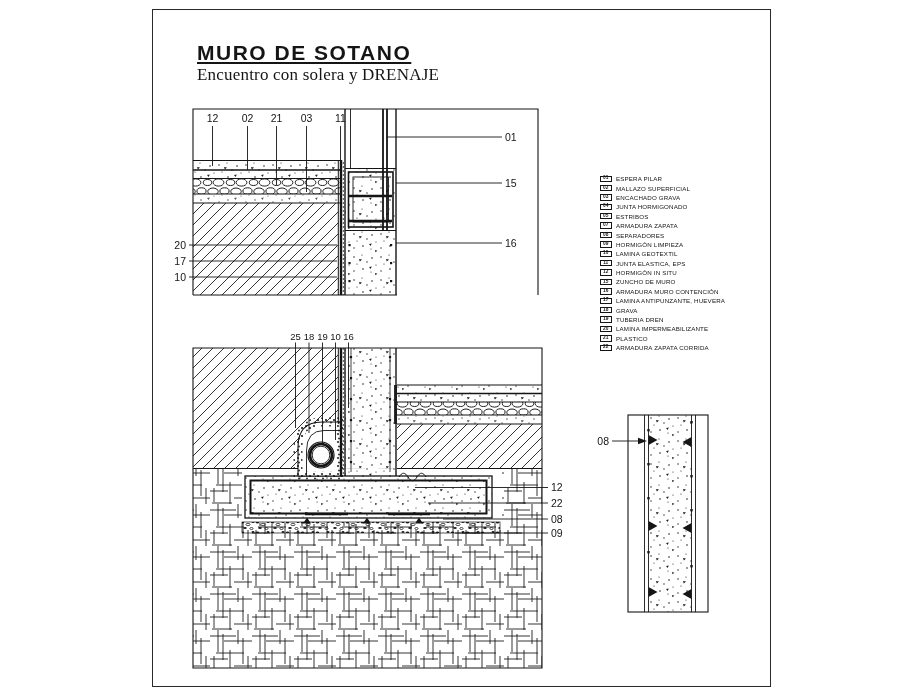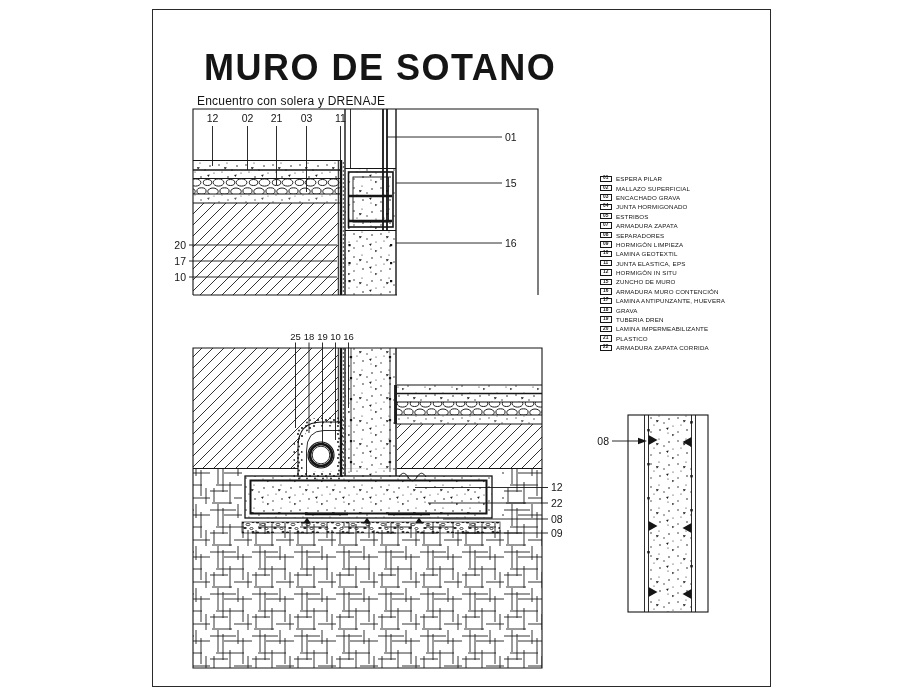--- a/index.html
+++ b/index.html
@@ -3,22 +3,22 @@
 <meta charset="utf-8">
 <style>
   html,body{margin:0;padding:0;background:#fff;}
   .canvas{position:relative;width:922px;height:696px;background:#ffffff;overflow:hidden;
           font-family:"Liberation Sans",sans-serif;color:#151515;}
   .canvas svg{position:absolute;left:0;top:0;}
   svg text{font-family:"Liberation Sans",sans-serif;fill:#151515;}
   .callout{font-size:10.5px;}
   .callout-sm{font-size:9.5px;}
   .titleblock{position:absolute;left:197px;top:42px;}
-  .titleblock h1{margin:7px;font-size:36px;font-weight:700;letter-spacing:1.5px;line-height:1.05;white-space:nowrap;}
-  .titleblock .subtitle{margin:1px 0 8px 0;font-size:12px;letter-spacing:0.2px;white-space:nowrap;}
+  .titleblock h1{margin:0;font-size:21px;font-weight:700;letter-spacing:1.5px;line-height:1.05;white-space:nowrap;text-decoration:underline;}
+  .titleblock .subtitle{margin:1px 0 8px 0;font-size:17px;letter-spacing:0.2px;white-space:nowrap;font-family:Liberation Serif, serif;}
   .legend{position:absolute;left:600px;top:174px;}
   .lrow{display:flex;align-items:center;height:9.4px;}
   .lbox{flex:0 0 auto;width:11.5px;height:6.4px;border:0.8px solid #151515;box-sizing:border-box;
         font-size:4.8px;line-height:4.8px;display:flex;align-items:center;justify-content:center;font-weight:700;}
   .ltext{margin-left:4.5px;font-size:6.2px;letter-spacing:0.15px;white-space:nowrap;}
 </style>
 </head>
 <body>
 
 <div class="canvas">

